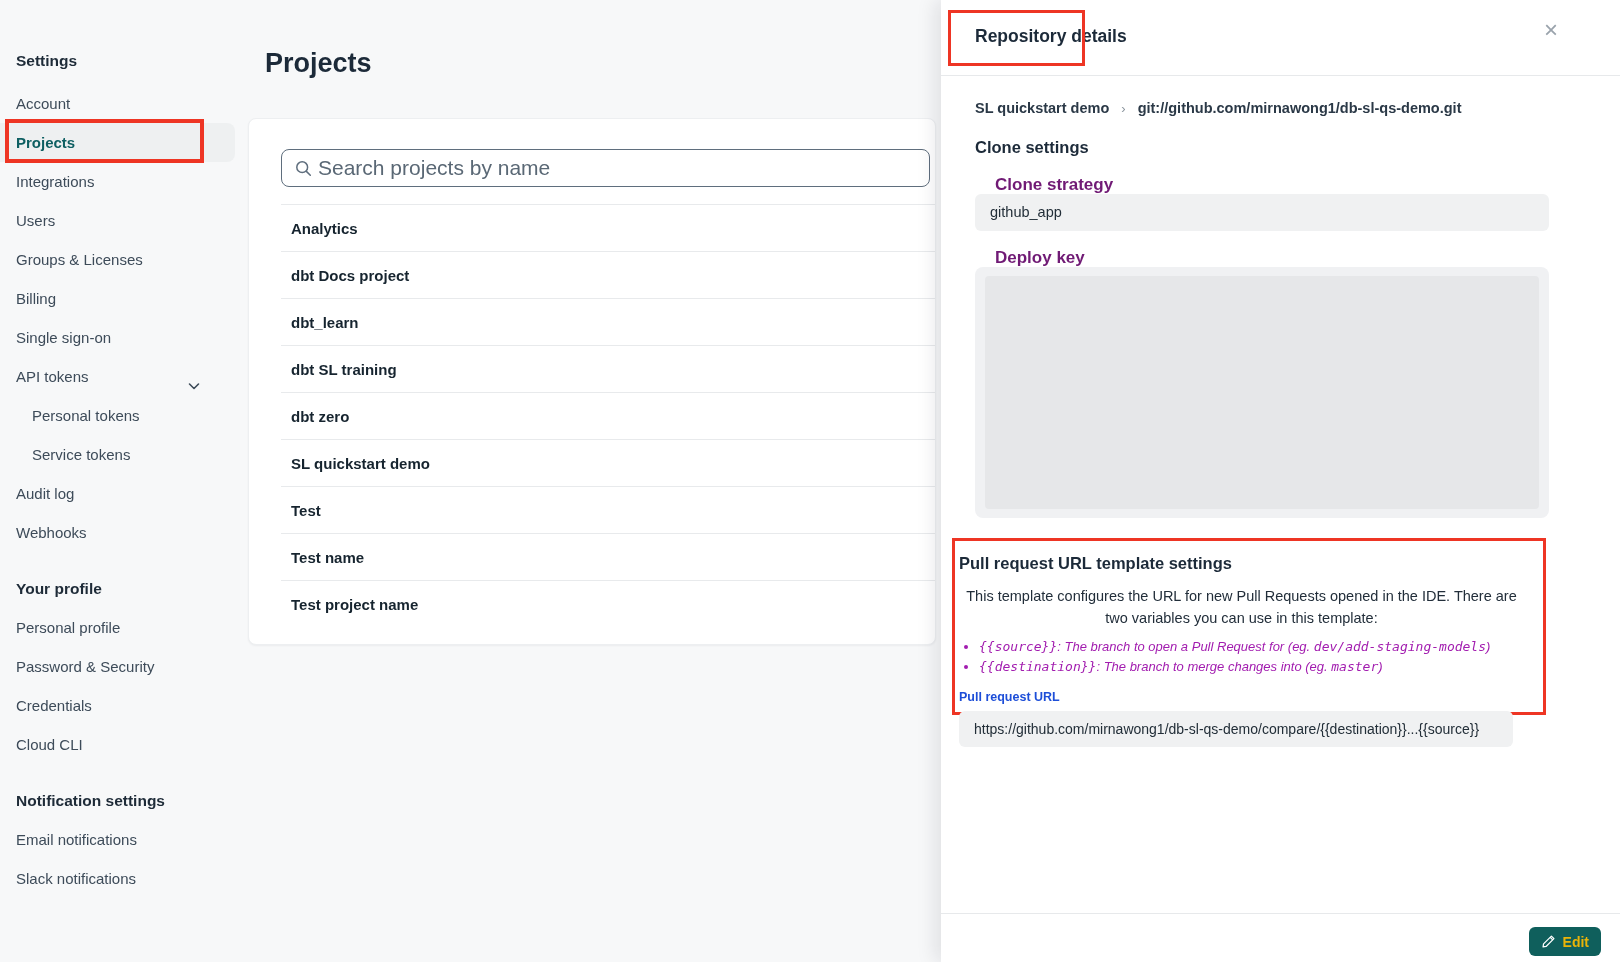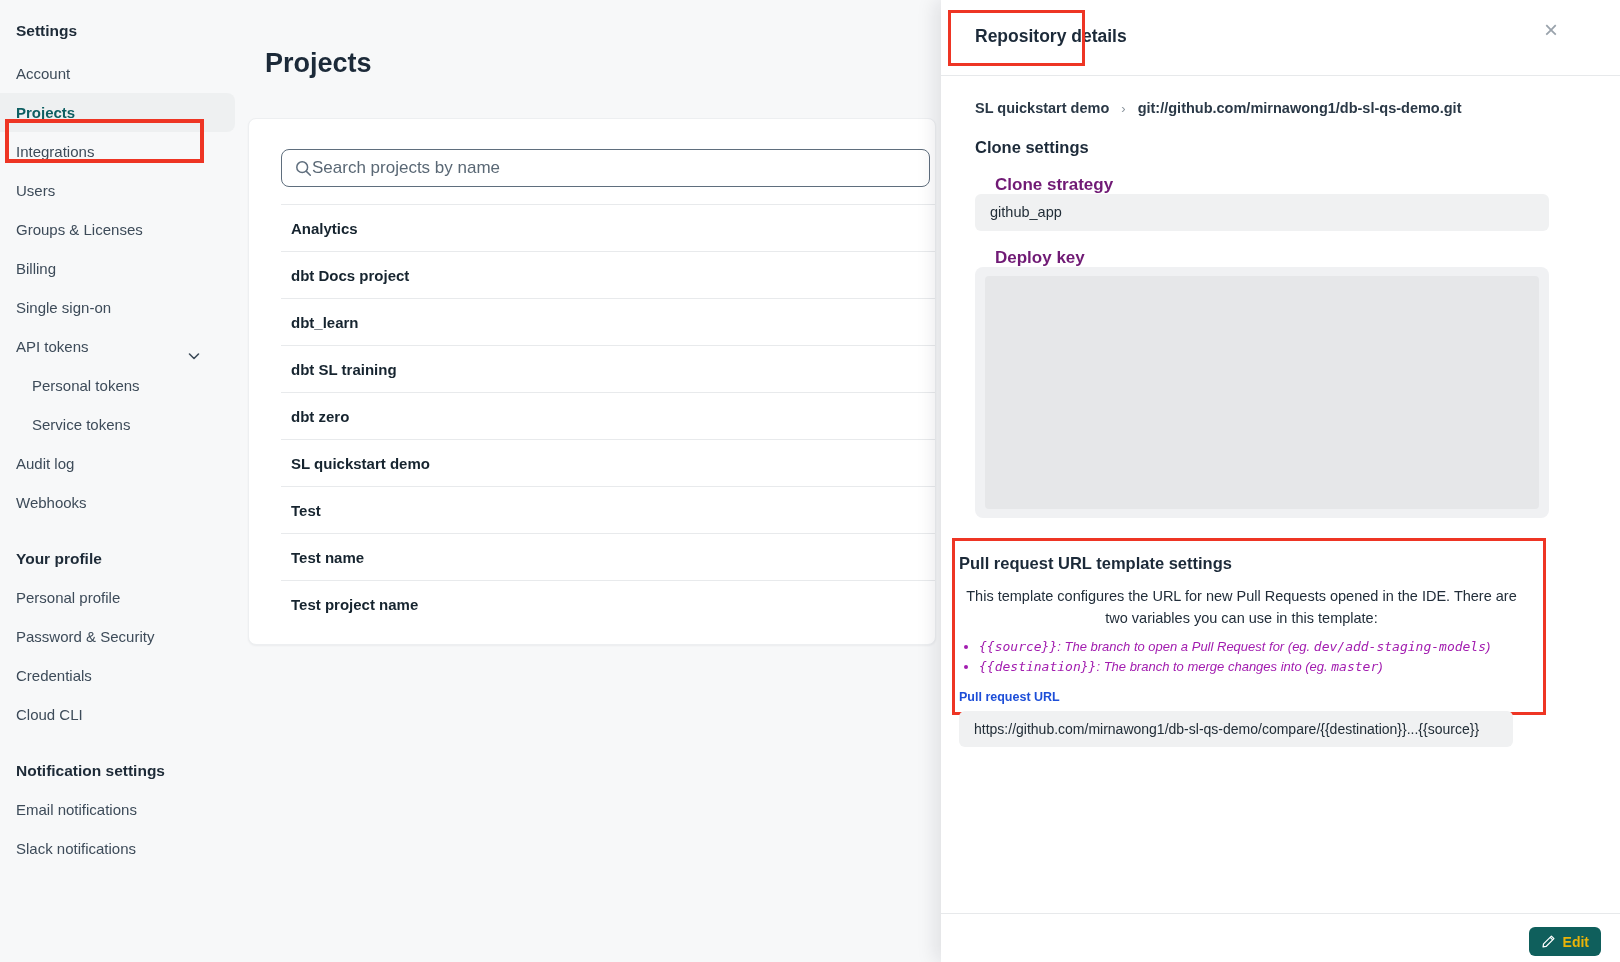--- a/index.html
+++ b/index.html
@@ -1,20 +1,20 @@
 <!DOCTYPE html>
 <html><head>
 <meta charset="utf-8">
 <style>
   * { margin:0; padding:0; box-sizing:border-box; }
   html,body { width:1620px; height:962px; overflow:hidden; background:#f7f8f9;
     font-family:"Liberation Sans", sans-serif; color:#2b3a48; }
 
   
-  .sidebar { position:absolute; left:0; top:0; width:240px; height:962px; padding-top:22px; }
+  .sidebar { position:absolute; left:0; top:0; width:240px; height:962px; padding-top:52px; }
   .side-heading { font-size:15.5px; font-weight:bold; color:#1e2b38; padding:0 16px; height:18px; line-height:18px; }
   .side-heading.first { margin-bottom:14px; }
   .side-heading.later { margin-top:28px; margin-bottom:10px; }
   .side-item { position:relative; height:39px; line-height:39px; padding:0 16px; font-size:15px;
     color:#3d4b59; cursor:pointer; white-space:nowrap; }
   .side-item.sub { padding-left:32px; }
   .side-item.active { background:#eef0f1; border-radius:0 8px 8px 0; width:235px;
     color:#0e5f62; font-weight:bold; }
   .side-item .chev { position:absolute; right:38px; top:12px; }
 
@@ -24,21 +24,21 @@
   
   .main { position:absolute; left:240px; top:0; width:701px; height:962px; }
   .page-title { position:absolute; left:25px; top:48px; font-size:27px; font-weight:bold; color:#1c2a39; }
   .card { position:absolute; left:8px; top:118px; width:688px; height:527px; background:#ffffff;
     border:1px solid #edeff1; border-radius:8px; box-shadow:0 1px 2px rgba(16,24,40,.05); overflow:hidden; }
   .card-inner { padding:30px 0 0 32px; }
   .search-wrap { position:relative; margin-right:5px; height:38px; border:1px solid #5f6e7d; border-radius:8px;
     background:#fff; display:flex; align-items:center; }
   .search-wrap svg { margin-left:13px; flex:0 0 auto; }
   .search-input { border:none; outline:none; background:transparent; font-family:"Liberation Sans",sans-serif;
-    font-size:17px; color:#223040; margin-left:0; width:560px; }
+    font-size:21px; color:#223040; margin-left:6px; width:560px; }
   .search-input::placeholder { color:#5a6875; }
   .rows { margin-top:17px; border-top:1px solid #e8eaec; }
   .row { height:47px; line-height:47px; font-size:15px; font-weight:bold; color:#16242f;
     border-bottom:1px solid #e8eaec; padding-left:10px; cursor:pointer; }
   .row:last-child { border-bottom:none; }
 
   
   .panel { position:absolute; left:941px; top:0; width:679px; height:962px; background:#ffffff;
     box-shadow:-6px 0 18px rgba(16,24,40,.10); }
   .panel-title { position:absolute; left:34px; top:26px; font-size:17.5px; font-weight:bold; color:#1c2a39; }

